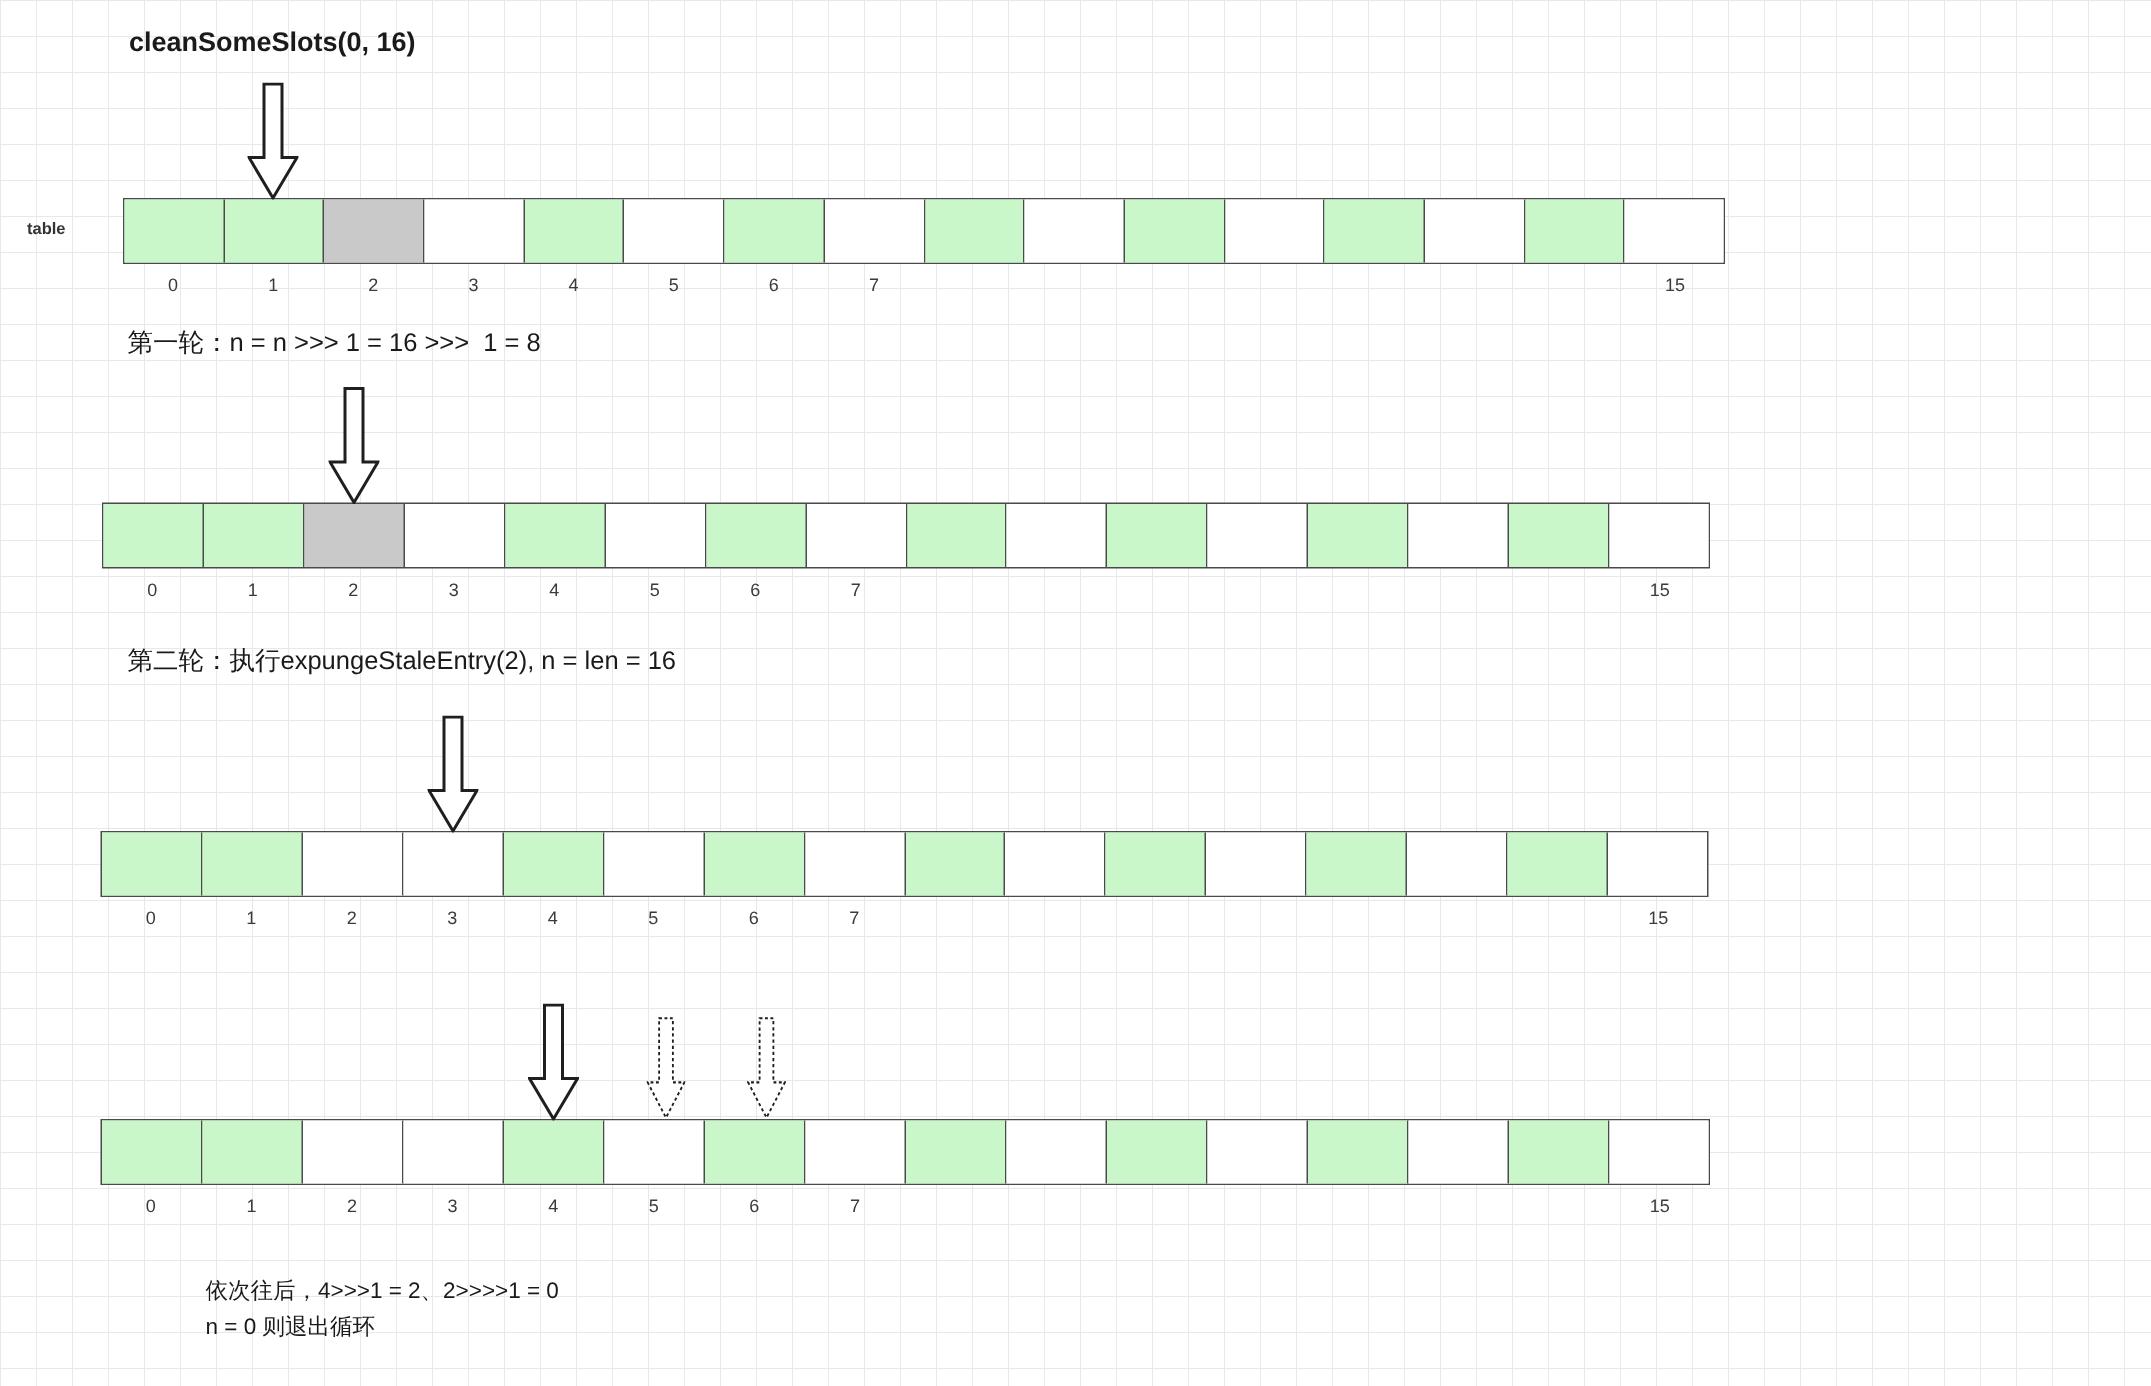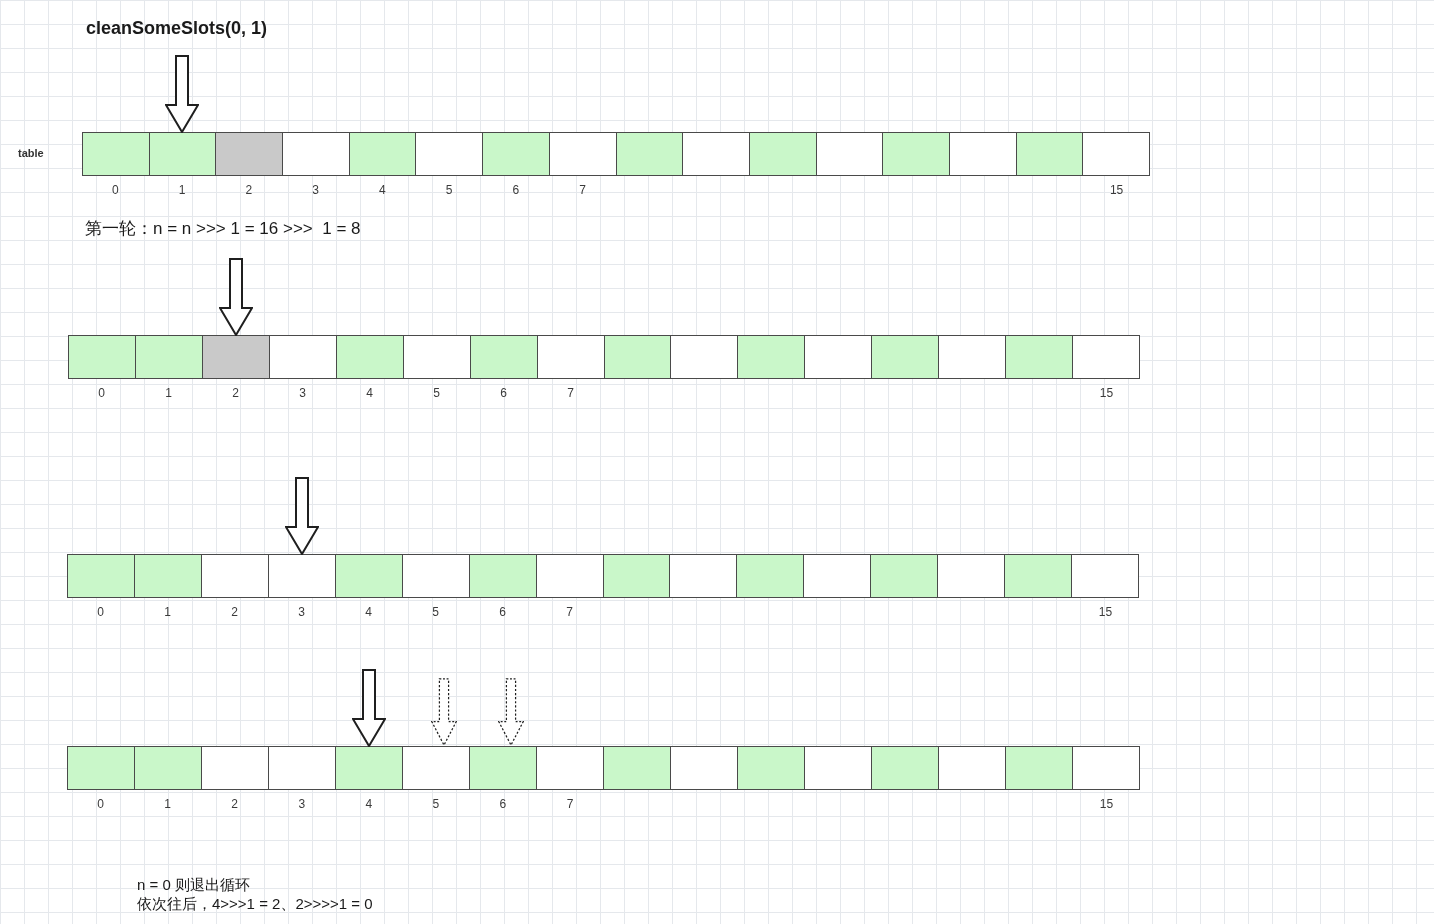--- a/index.html
+++ b/index.html
@@ -42,21 +42,21 @@
   .cell:last-child { border-right:none; }
   .labels { display:flex; width:100%; margin-top:7px; }
   .idx { flex:1; text-align:center; font-size:12px; color:#3b3b3b; }
   .arrow { position:absolute; line-height:0; }
 </style>
 </head>
 <body>
 
 <div class="stage">
 
-  <div class="title">cleanSomeSlots(0, 1)</div>
+  <div class="title">cleanSomeSlots(0, 16)</div>
   <div class="table-label">table</div>
 
   <div class="array-section" style="left:82px; top:132px; width:1068px;">
       <div class="bar" style="border-color: rgb(74, 74, 74);">
         <div class="cell" style="background: rgb(201, 247, 201); border-right-color: rgb(74, 74, 74);"></div>
         <div class="cell" style="background: rgb(201, 247, 201); border-right-color: rgb(74, 74, 74);"></div>
         <div class="cell" style="background: rgb(201, 201, 201); border-right-color: rgb(74, 74, 74);"></div>
         <div class="cell" style="background: rgb(255, 255, 255); border-right-color: rgb(74, 74, 74);"></div>
         <div class="cell" style="background: rgb(201, 247, 201); border-right-color: rgb(74, 74, 74);"></div>
         <div class="cell" style="background: rgb(255, 255, 255); border-right-color: rgb(74, 74, 74);"></div>
@@ -217,16 +217,17 @@
         </svg></div>
       <div class="arrow" style="left: 363.844px; top: -68px;"><svg viewBox="0 0 34 78" width="26" height="68" preserveAspectRatio="none">
           <polygon points="11,1 23,1 23,50 33,50 17,77 1,50 11,50" fill="#ffffff" stroke="#1f1f1f" stroke-width="1.6" stroke-dasharray="2.5,2.2"></polygon>
         </svg></div>
       <div class="arrow" style="left: 430.906px; top: -68px;"><svg viewBox="0 0 34 78" width="26" height="68" preserveAspectRatio="none">
           <polygon points="11,1 23,1 23,50 33,50 17,77 1,50 11,50" fill="#ffffff" stroke="#1f1f1f" stroke-width="1.6" stroke-dasharray="2.5,2.2"></polygon>
         </svg></div>
     </div>
 
   <div class="caption" style="left:85px; top:218px;">第一轮：n = n &gt;&gt;&gt; 1 = 16 &gt;&gt;&gt;  1 = 8</div>
-  <div class="caption sub" style="left:137px; top:894px;">依次往后，4&gt;&gt;&gt;1 = 2、2&gt;&gt;&gt;&gt;1 = 0</div>
+  <div class="caption" style="left:85px; top:430px;">第二轮：执行expungeStaleEntry(2), n = len = 16</div>
+  <div class="caption sub" style="left:137px; top:851px;">依次往后，4&gt;&gt;&gt;1 = 2、2&gt;&gt;&gt;&gt;1 = 0</div>
   <div class="caption sub" style="left:137px; top:875px;">n = 0 则退出循环</div>
 
 </div>
 
 </body></html>

